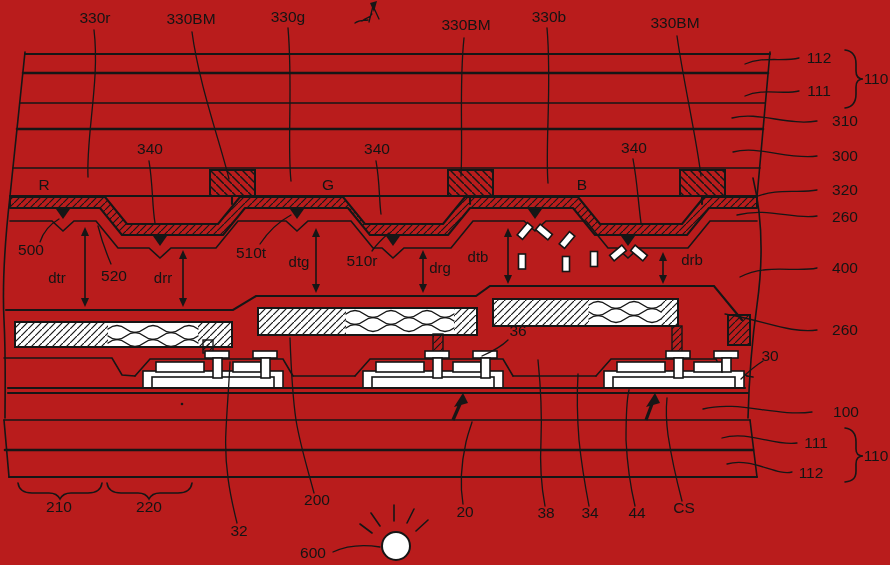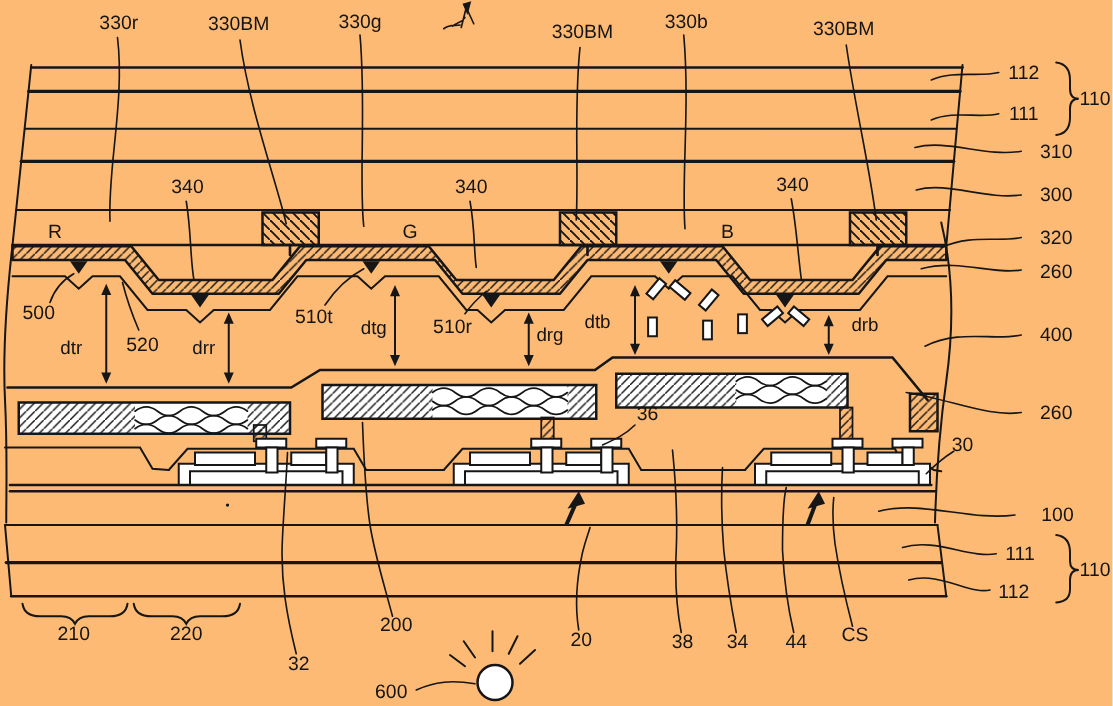--- a/index.html
+++ b/index.html
@@ -1,16 +1,16 @@
 <!DOCTYPE html>
 <html><head>
 <meta charset="utf-8">
 <style>
   html,body{margin:0;padding:0;background:#ffffff;}
-  .stage{position:relative;width:890px;height:565px;background:#fdba74;overflow:hidden;
+  .stage{position:relative;width:890px;height:565px;background:#b91c1c;overflow:hidden;
          font-family:"Liberation Sans", sans-serif;}
   svg{display:block;}
   .ln{stroke:#161616;fill:none;stroke-width:1.6;stroke-linecap:round;}
   .ln2{stroke:#161616;fill:none;stroke-width:2.1;stroke-linecap:round;}
   .lnB{stroke:#161616;fill:none;stroke-width:2.6;stroke-linecap:round;}
   .thin{stroke:#161616;fill:none;stroke-width:1.3;stroke-linecap:round;}
   .wh{fill:#ffffff;stroke:#161616;stroke-width:1.6;}
   .whB{fill:#ffffff;stroke:#161616;stroke-width:2;}
   .blk{fill:#161616;stroke:none;}
   .lbl{font-family:"Liberation Sans", sans-serif;font-size:15.5px;fill:#141414;text-anchor:middle;}

